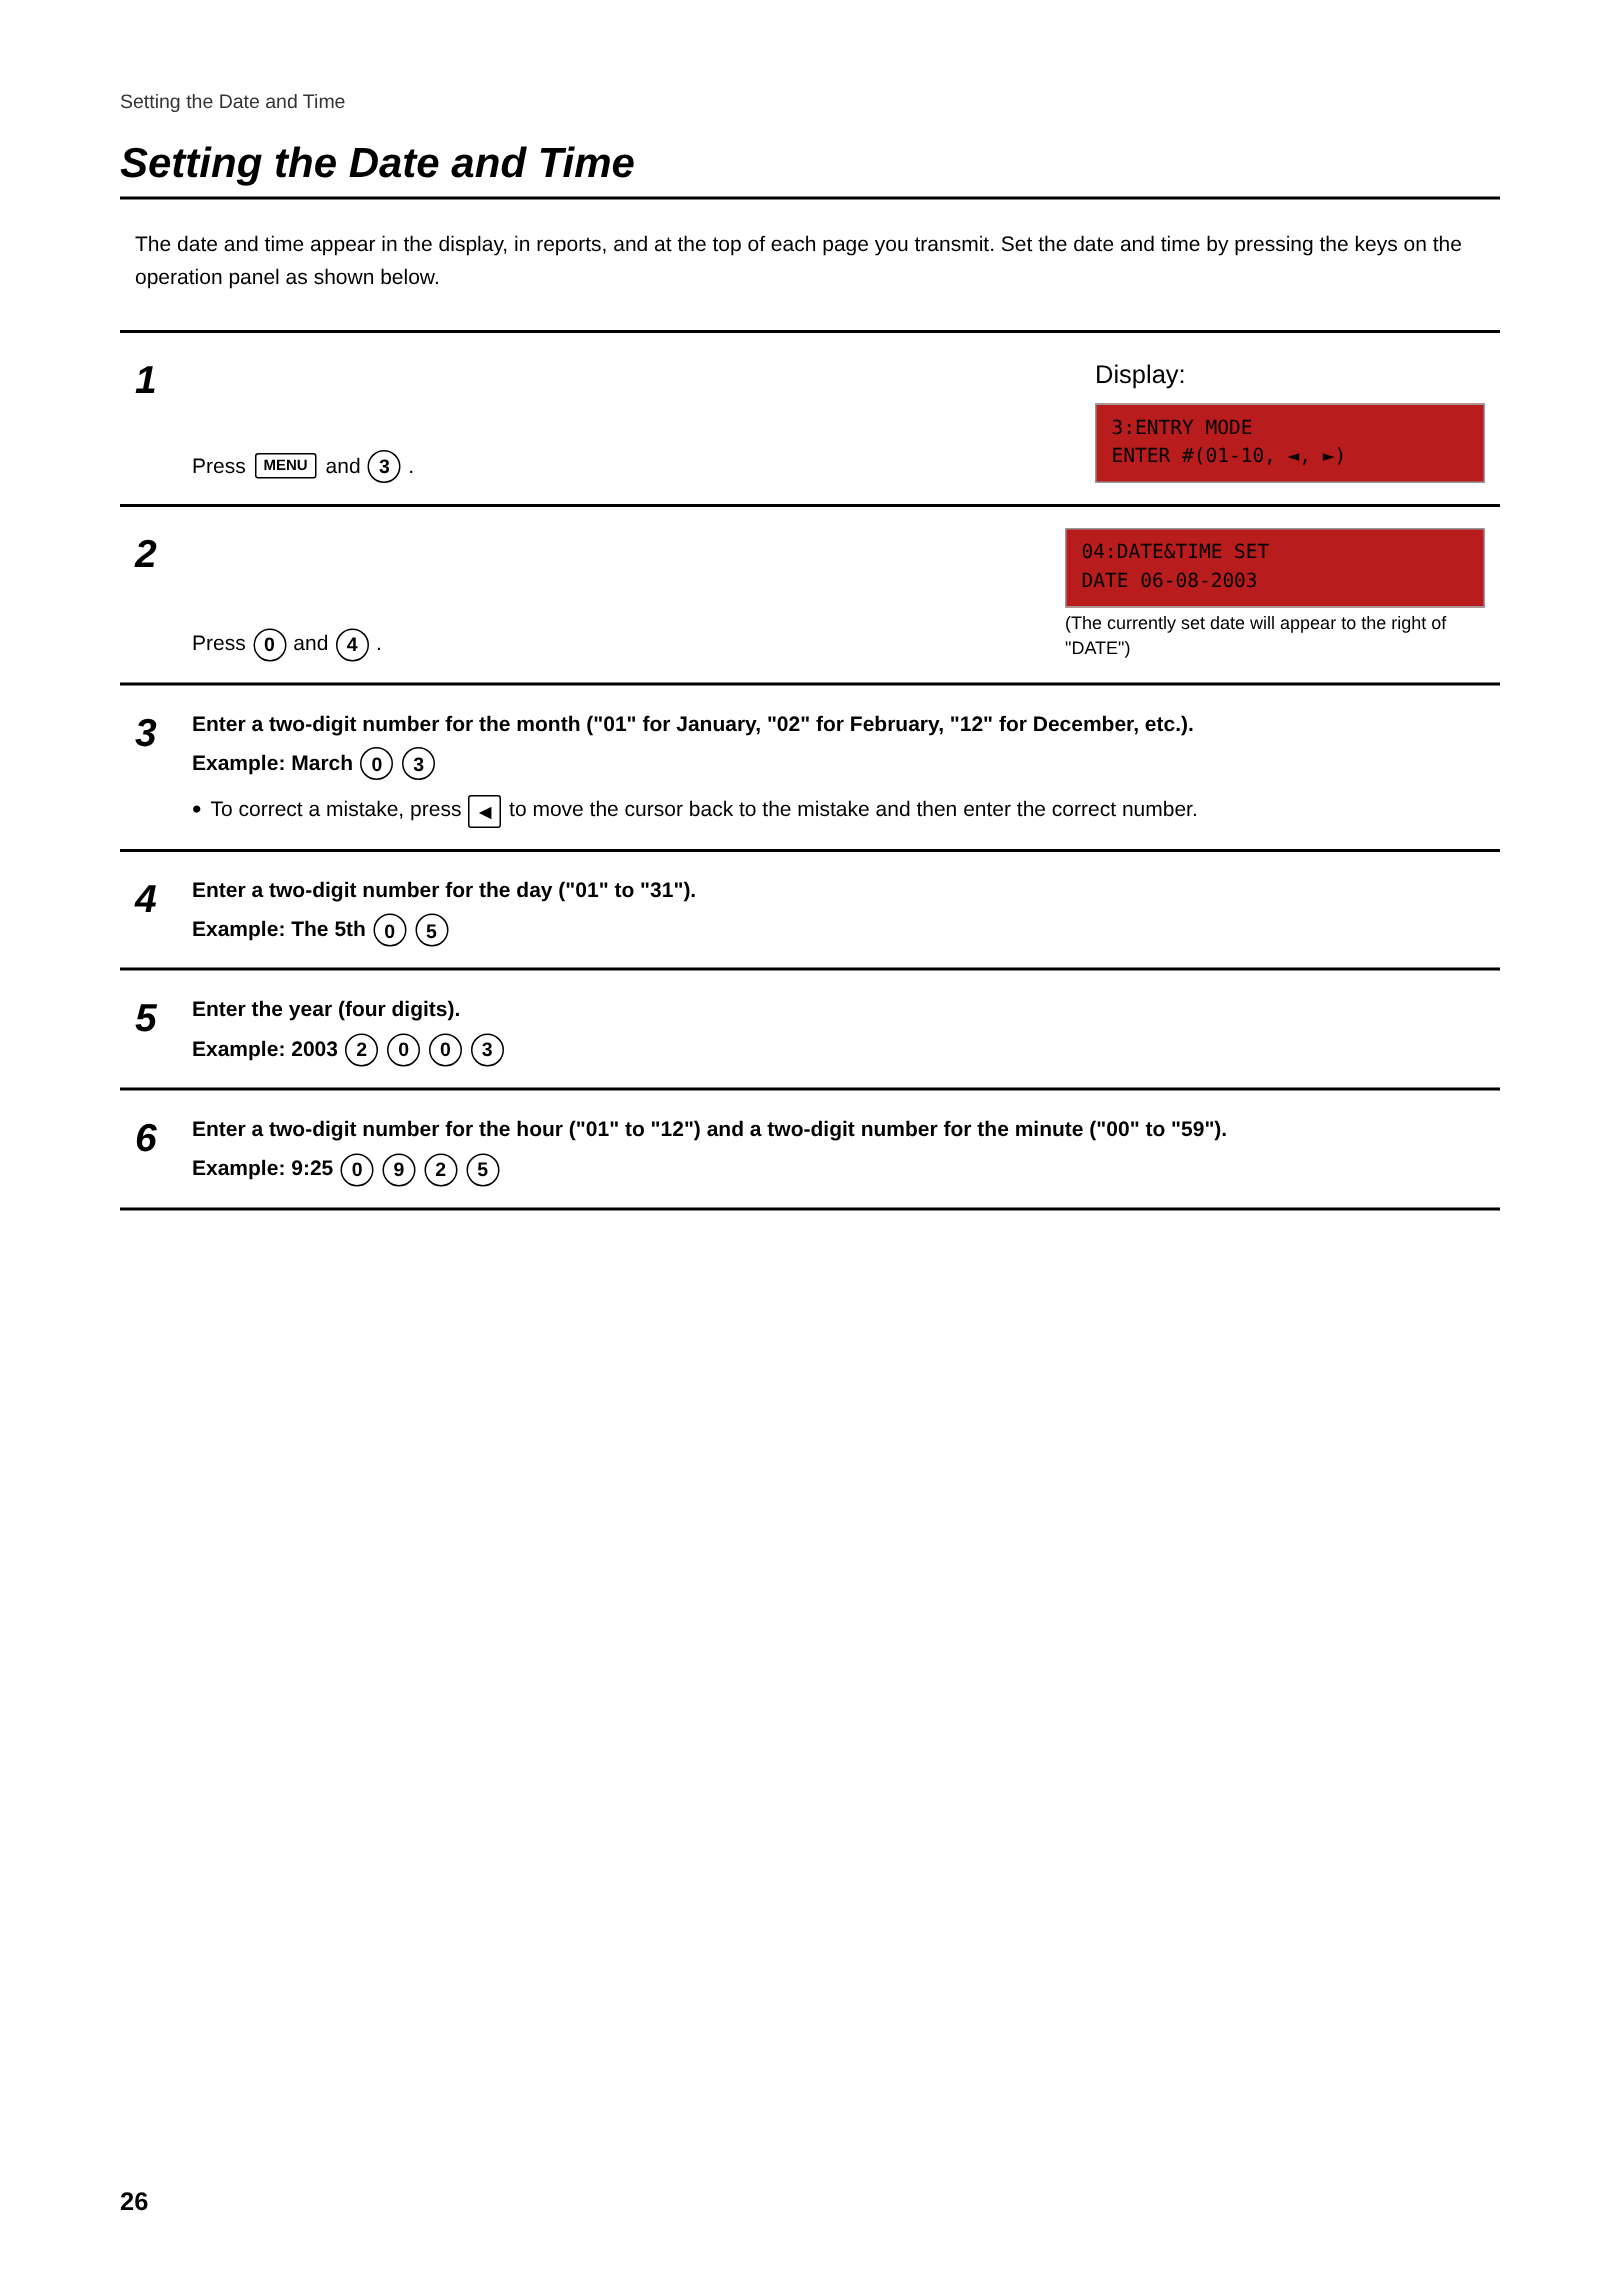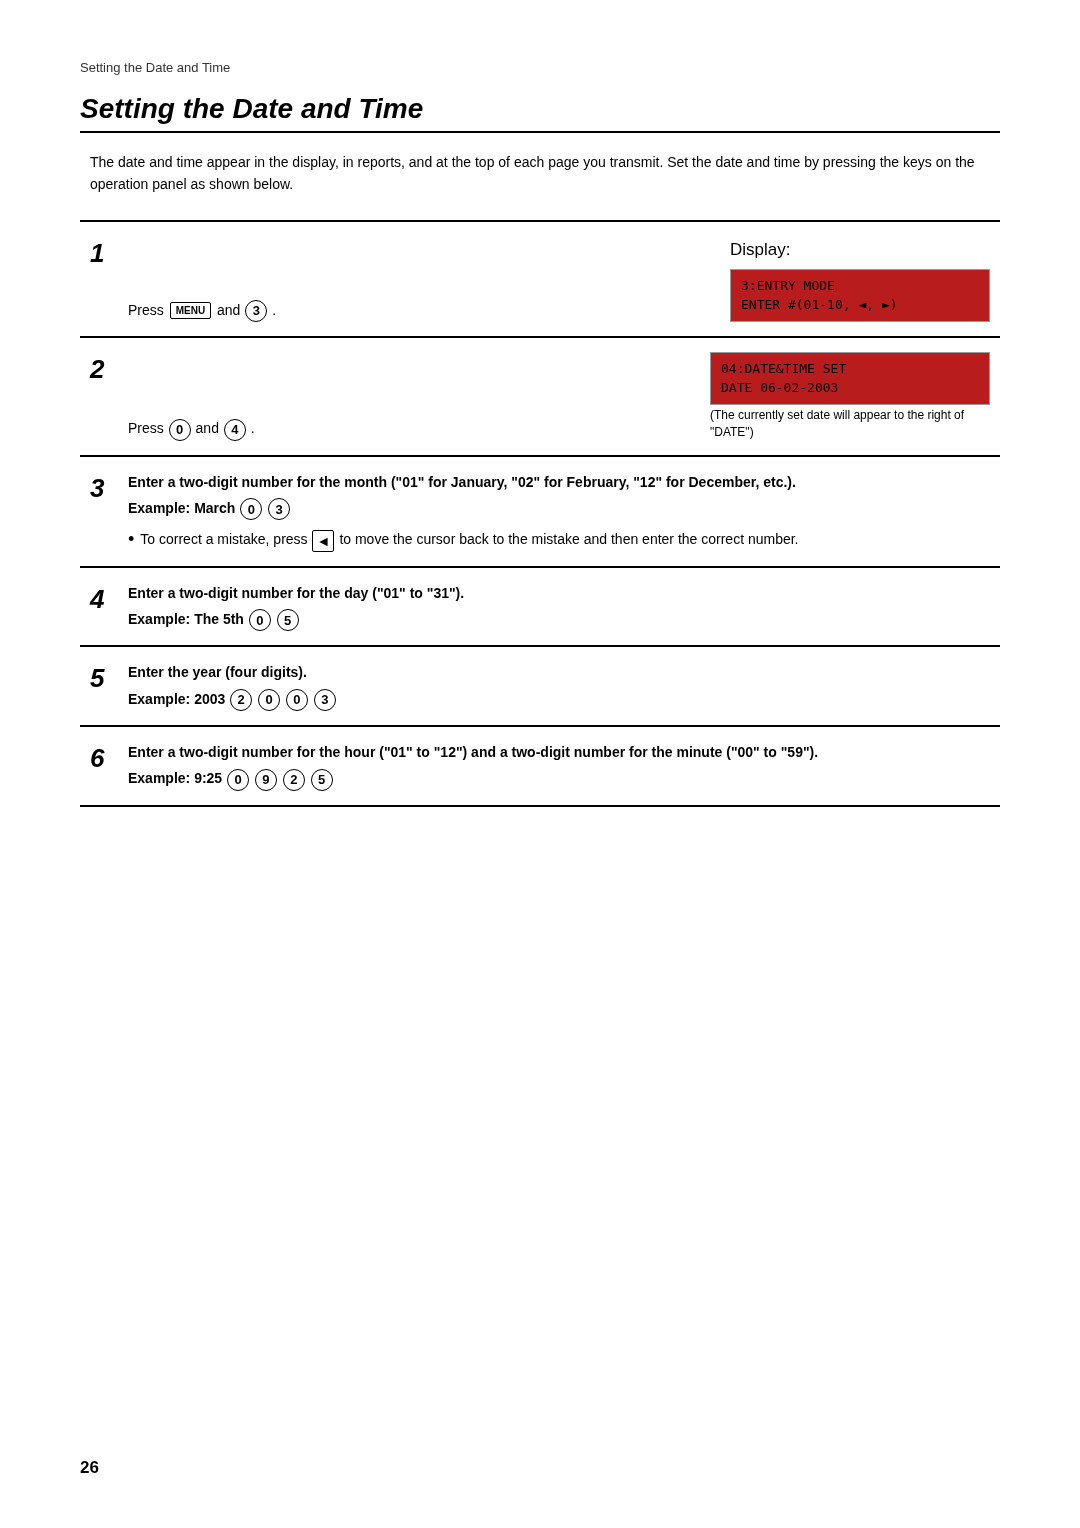--- a/index.html
+++ b/index.html
@@ -221,21 +221,21 @@
           <div class="step-main">
             <span>Press</span>
             <span class="key-circle">0</span>
             <span>and</span>
             <span class="key-circle">4</span>
             <span> .</span>
           </div>
           <div class="step-right">
             <div class="display-box">
               <div>04:DATE&amp;TIME SET</div>
-              <div>DATE 06-02-2003</div>
+              <div>DATE 06-08-2003</div>
             </div>
             <div class="display-note">(The currently set date will appear to the right of "DATE")</div>
           </div>
         </div>
       </div>
     </div>
 
     <div class="step">
       <div class="step-number">3</div>
       <div class="step-content">

